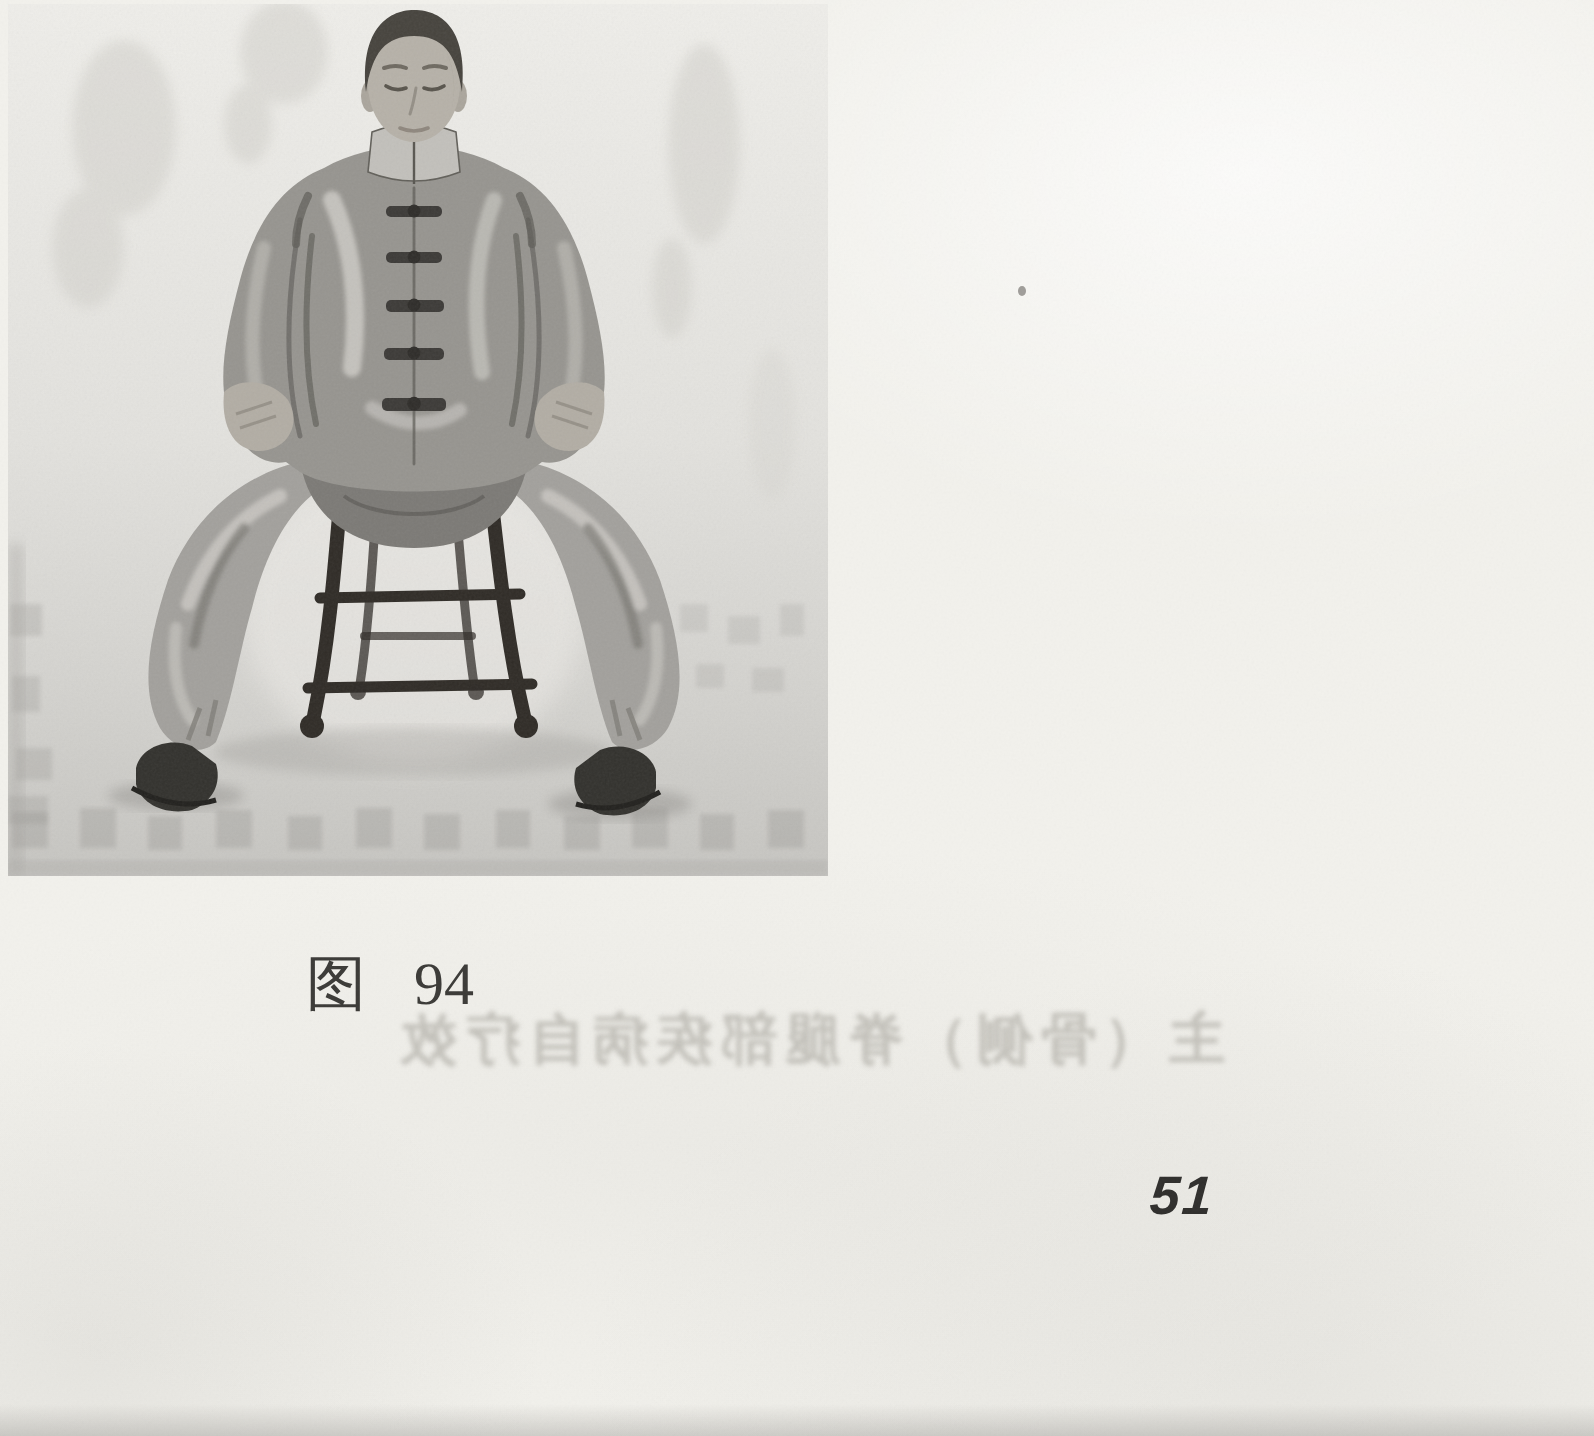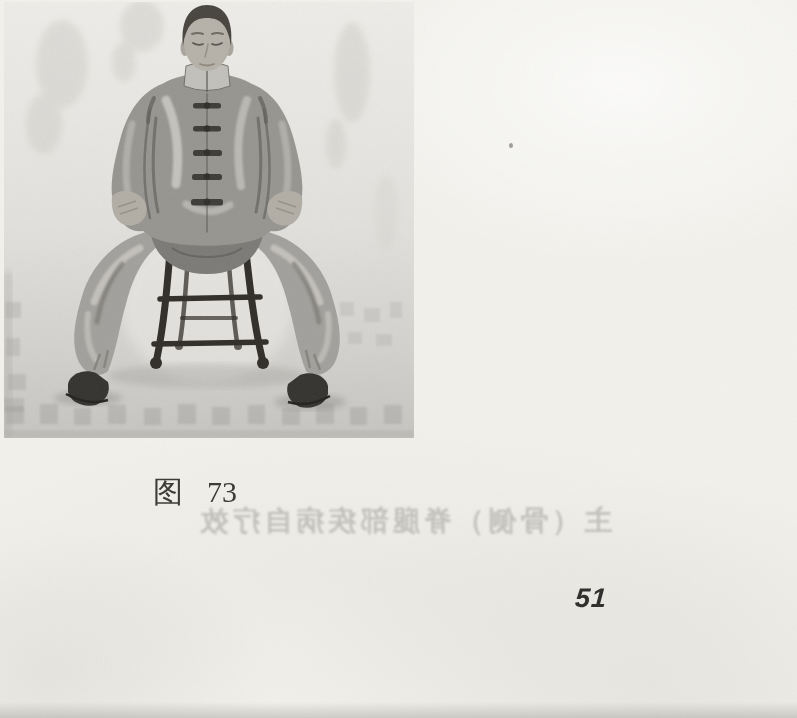--- a/index.html
+++ b/index.html
@@ -248,21 +248,21 @@
         </g>
       </g>
 
       <rect x="0" y="428" width="410" height="8" fill="#b0aeaa" opacity="0.4" filter="url(#soft1)"></rect>
       <rect x="0" y="0" width="410" height="436" filter="url(#grain)" opacity="0.06"></rect>
     </svg>
   </div>
 
   <div class="caption">
     <span>图</span>
-    <span>73</span>
+    <span>94</span>
   </div>
 
   <div class="bleed-line">主（骨侧）脊腿部疾病自疗效</div>
 
   <div class="speck"></div>
 
   <div class="page-number">51</div>
 
   <div class="bottom-edge"></div>
 

